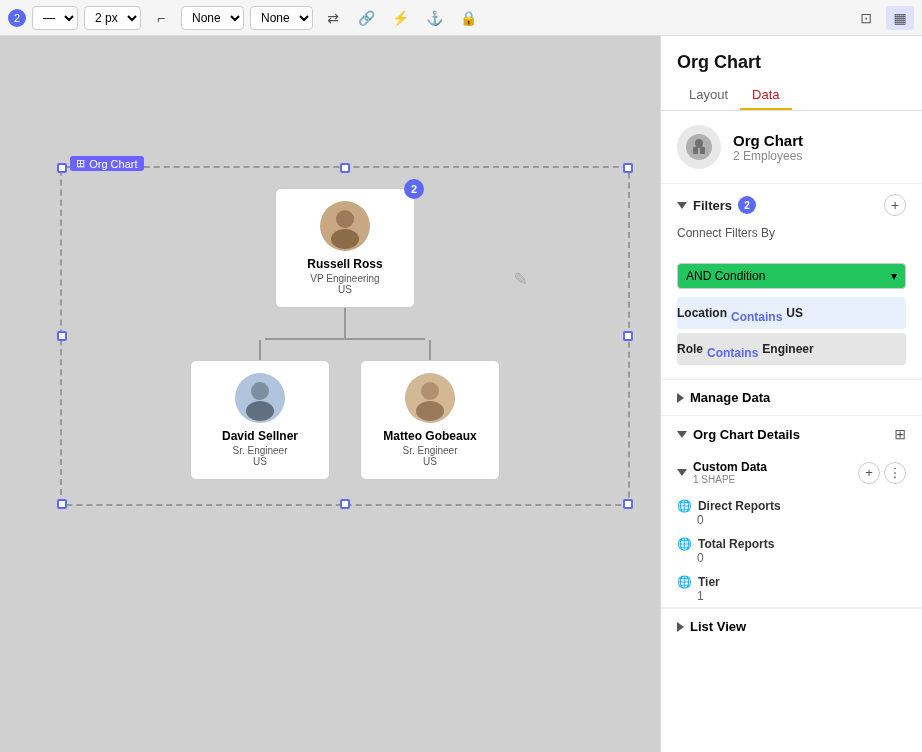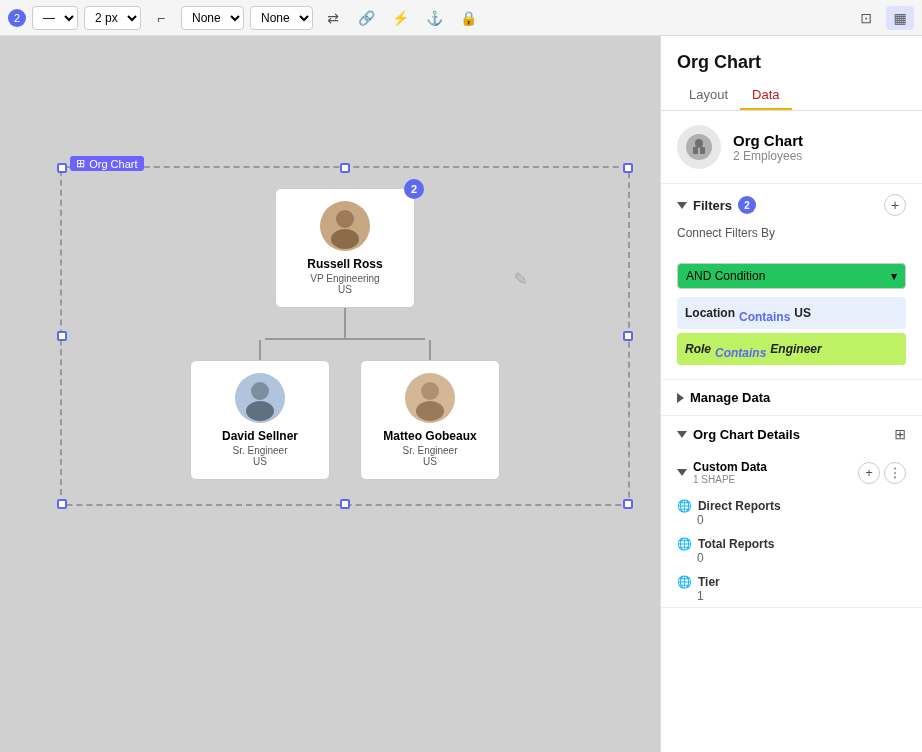--- a/index.html
+++ b/index.html
@@ -343,33 +343,32 @@
       font-size: 12px;
       background: #22c55e;
       cursor: pointer;
       display: flex;
       align-items: center;
       justify-content: space-between;
       margin-bottom: 8px;
     }
     .filter-pill {
       border-radius: 4px;
-      padding: 5px 8px;
+      padding: 5px 0;
       font-size: 12px;
       margin-bottom: 4px;
       display: flex;
       align-items: center;
       gap: 4px;
     }
     .filter-pill.location {
       background: #e8f0fe;
     }
     .filter-pill.role {
-      background: #bef264;
-      font-style: italic;
+      background: #e5e5e5;
     }
     .filter-key {
       font-weight: 700;
       color: #222;
     }
     .filter-op {
       color: #5b6af0;
       font-weight: 600;
       margin-top: 8px;
     }
@@ -720,15 +719,21 @@
 
       <div class="data-row">
         <div class="data-row-header">
           <span class="data-row-icon">🌐</span>
           <span class="data-row-label">Tier</span>
         </div>
         <div class="data-row-value">1</div>
       </div>
     </div>
 
+    <div class="list-section">
+      <div class="list-header">
+        <span class="triangle-right"></span>
+        <span>List View</span>
+      </div>
+    </div>
 
   </div>
 </div>
 
 </body></html>

